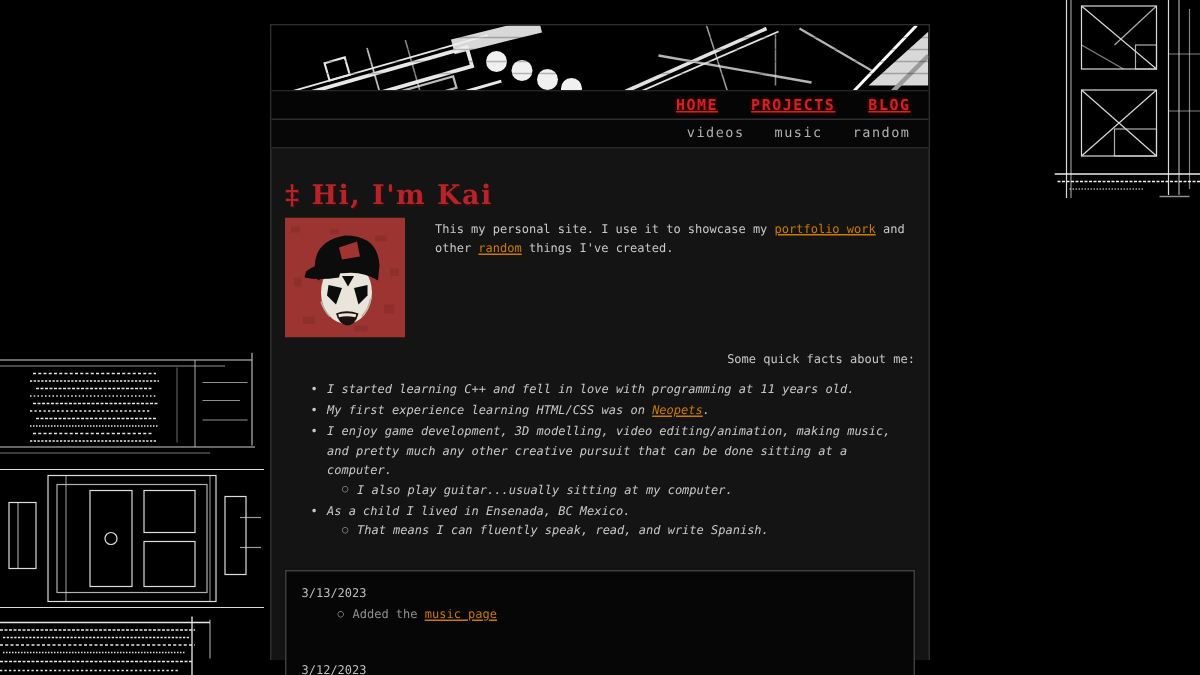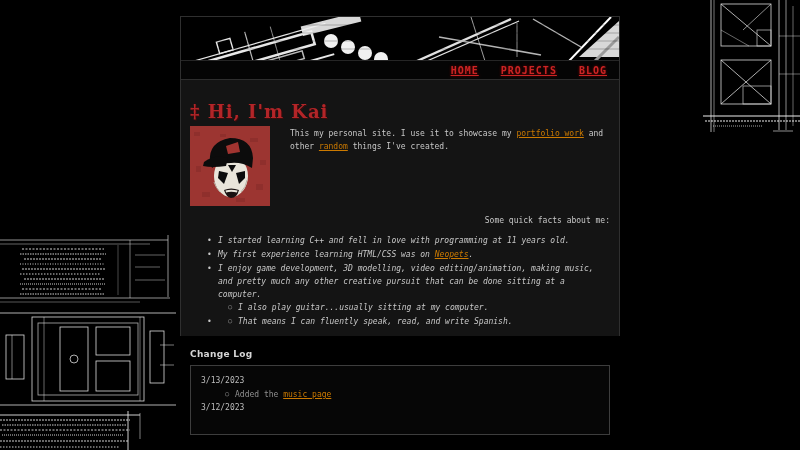--- a/index.html
+++ b/index.html
@@ -4,21 +4,21 @@
 <style>
   * { margin:0; padding:0; box-sizing:border-box; }
   html,body { width:800px; height:450px; background:#000; overflow:hidden; }
   body { font-family:"DejaVu Sans Mono", monospace; position:relative; }
 
   .art { position:absolute; }
   .art-left { left:0; top:235px; }
   .art-right { left:703px; top:0; }
 
   .site-column {
-    position:absolute; left:180px; top:16px; width:440px; height:320px;
+    position:absolute; left:180px; top:16px; width:440px; height:424px;
     background:#141414; border:1px solid #2f2f2f; border-bottom:none;
   }
   .banner { height:44px; background:#000; border-bottom:1px solid #262626; overflow:hidden; }
   .banner svg { display:block; }
 
   .mainnav {
     height:19px; background:#050505; border-bottom:1px solid #2e2e2e;
     display:flex; justify-content:flex-end; align-items:center; gap:22px; padding-right:12px;
   }
   .mainnav a {
@@ -53,21 +53,21 @@
   ul.facts { list-style:none; padding-left:28px;font-style:italic; }
   ul.facts > li { position:relative; margin-bottom:1px; }
   ul.facts > li::before { content:"•"; position:absolute; left:-11px; color:#c8c8c8; }
   ul.sub { list-style:none; padding-left:20px; }
   ul.sub > li { position:relative; }
   ul.sub > li::before { content:"○"; position:absolute; left:-10px; font-size:7px; color:#9a9a9a; }
 
   .changelog { margin-top:20px; }
   .changelog-title { font-family:"DejaVu Sans", sans-serif; font-weight:bold; font-size:9px; color:#d6d6d6; margin-bottom:4px; letter-spacing:.3px; }
   .changelog-box { background:#060606; border:1px solid #3d3d3d; padding:8px 10px 10px 10px; min-height:70px; }
-  .cl-entry { margin-bottom:0; }
+  .cl-entry { margin-bottom:24px; }
   .cl-date { color:#bdbdbd; margin-bottom:1px; }
   .cl-entry .sub { padding-left:34px; }
   .cl-entry .sub li, .cl-entry .sub span { color:#8f8f8f; }
 </style>
 </head>
 <body>
 
 <div class="page">
 
   <svg class="art art-left" width="176" height="215" viewBox="0 0 176 215">
@@ -194,20 +194,25 @@
         </g>
       </svg>
     </div>
 
     <div class="mainnav">
       <a>HOME</a>
       <a>PROJECTS</a>
       <a>BLOG</a>
     </div>
 
+    <div class="subnav">
+      <a>videos</a>
+      <a>music</a>
+      <a>random</a>
+    </div>
 
     <div class="content">
 
       <h1 class="heading">‡ Hi, I'm Kai</h1>
 
       <div class="intro-row">
         <div class="avatar">
           <svg width="80" height="80" viewBox="0 0 80 80">
             <rect width="80" height="80" fill="#9c3531"></rect>
             <g fill="#872c29" opacity=".6">
@@ -241,29 +246,28 @@
       <p class="facts-intro">Some quick facts about me:</p>
 
       <ul class="facts">
         <li><span>I started learning C++ and fell in love with programming at 11 years old.</span></li>
         <li><span>My first experience learning HTML/CSS was on </span><a class="olink">Neopets</a><span>.</span></li>
         <li><span>I enjoy game development, 3D modelling, video editing/animation, making music, and pretty much any other creative pursuit that can be done sitting at a computer.</span>
           <ul class="sub">
             <li><span>I also play guitar...usually sitting at my computer.</span></li>
           </ul>
         </li>
-        <li>
+        <li><span>As a child I lived in Ensenada, BC Mexico.</span>
           <ul class="sub">
             <li><span>That means I can fluently speak, read, and write Spanish.</span></li>
           </ul>
         </li>
       </ul>
 
       <div class="changelog">
-        <div class="changelog-title">Change Log</div>
         <div class="changelog-box">
           <div class="cl-entry">
             <div class="cl-date">3/13/2023</div>
             <ul class="sub">
               <li><span>Added the </span><a class="olink">music page</a></li>
             </ul>
           </div>
           <div class="cl-entry">
             <div class="cl-date">3/12/2023</div>
 

